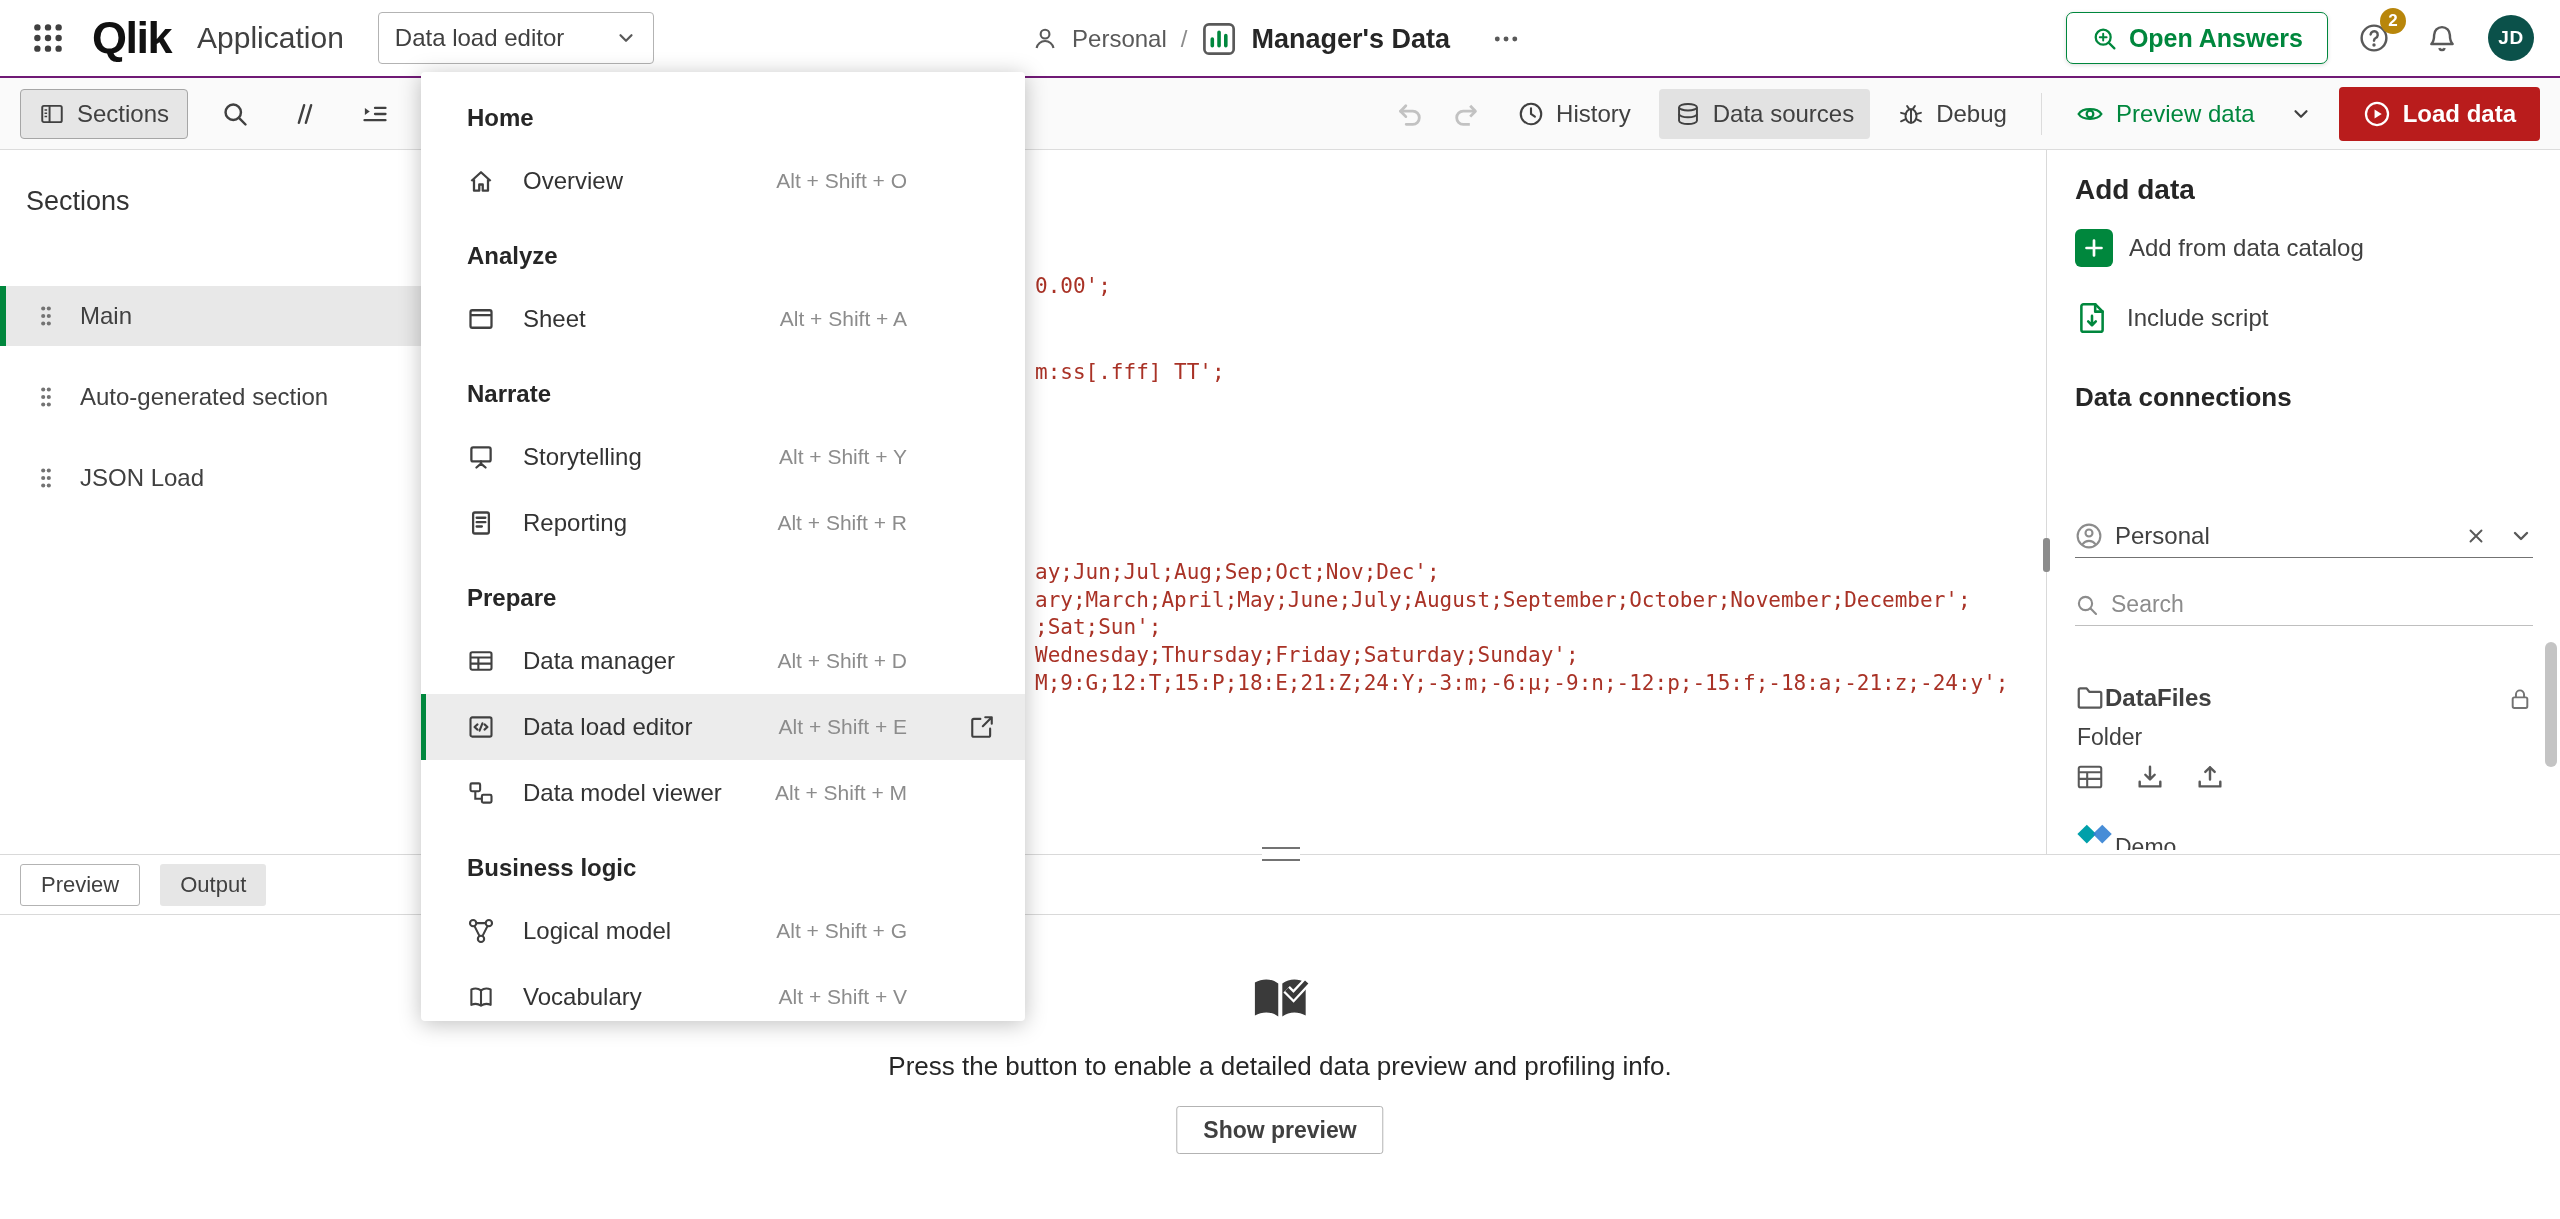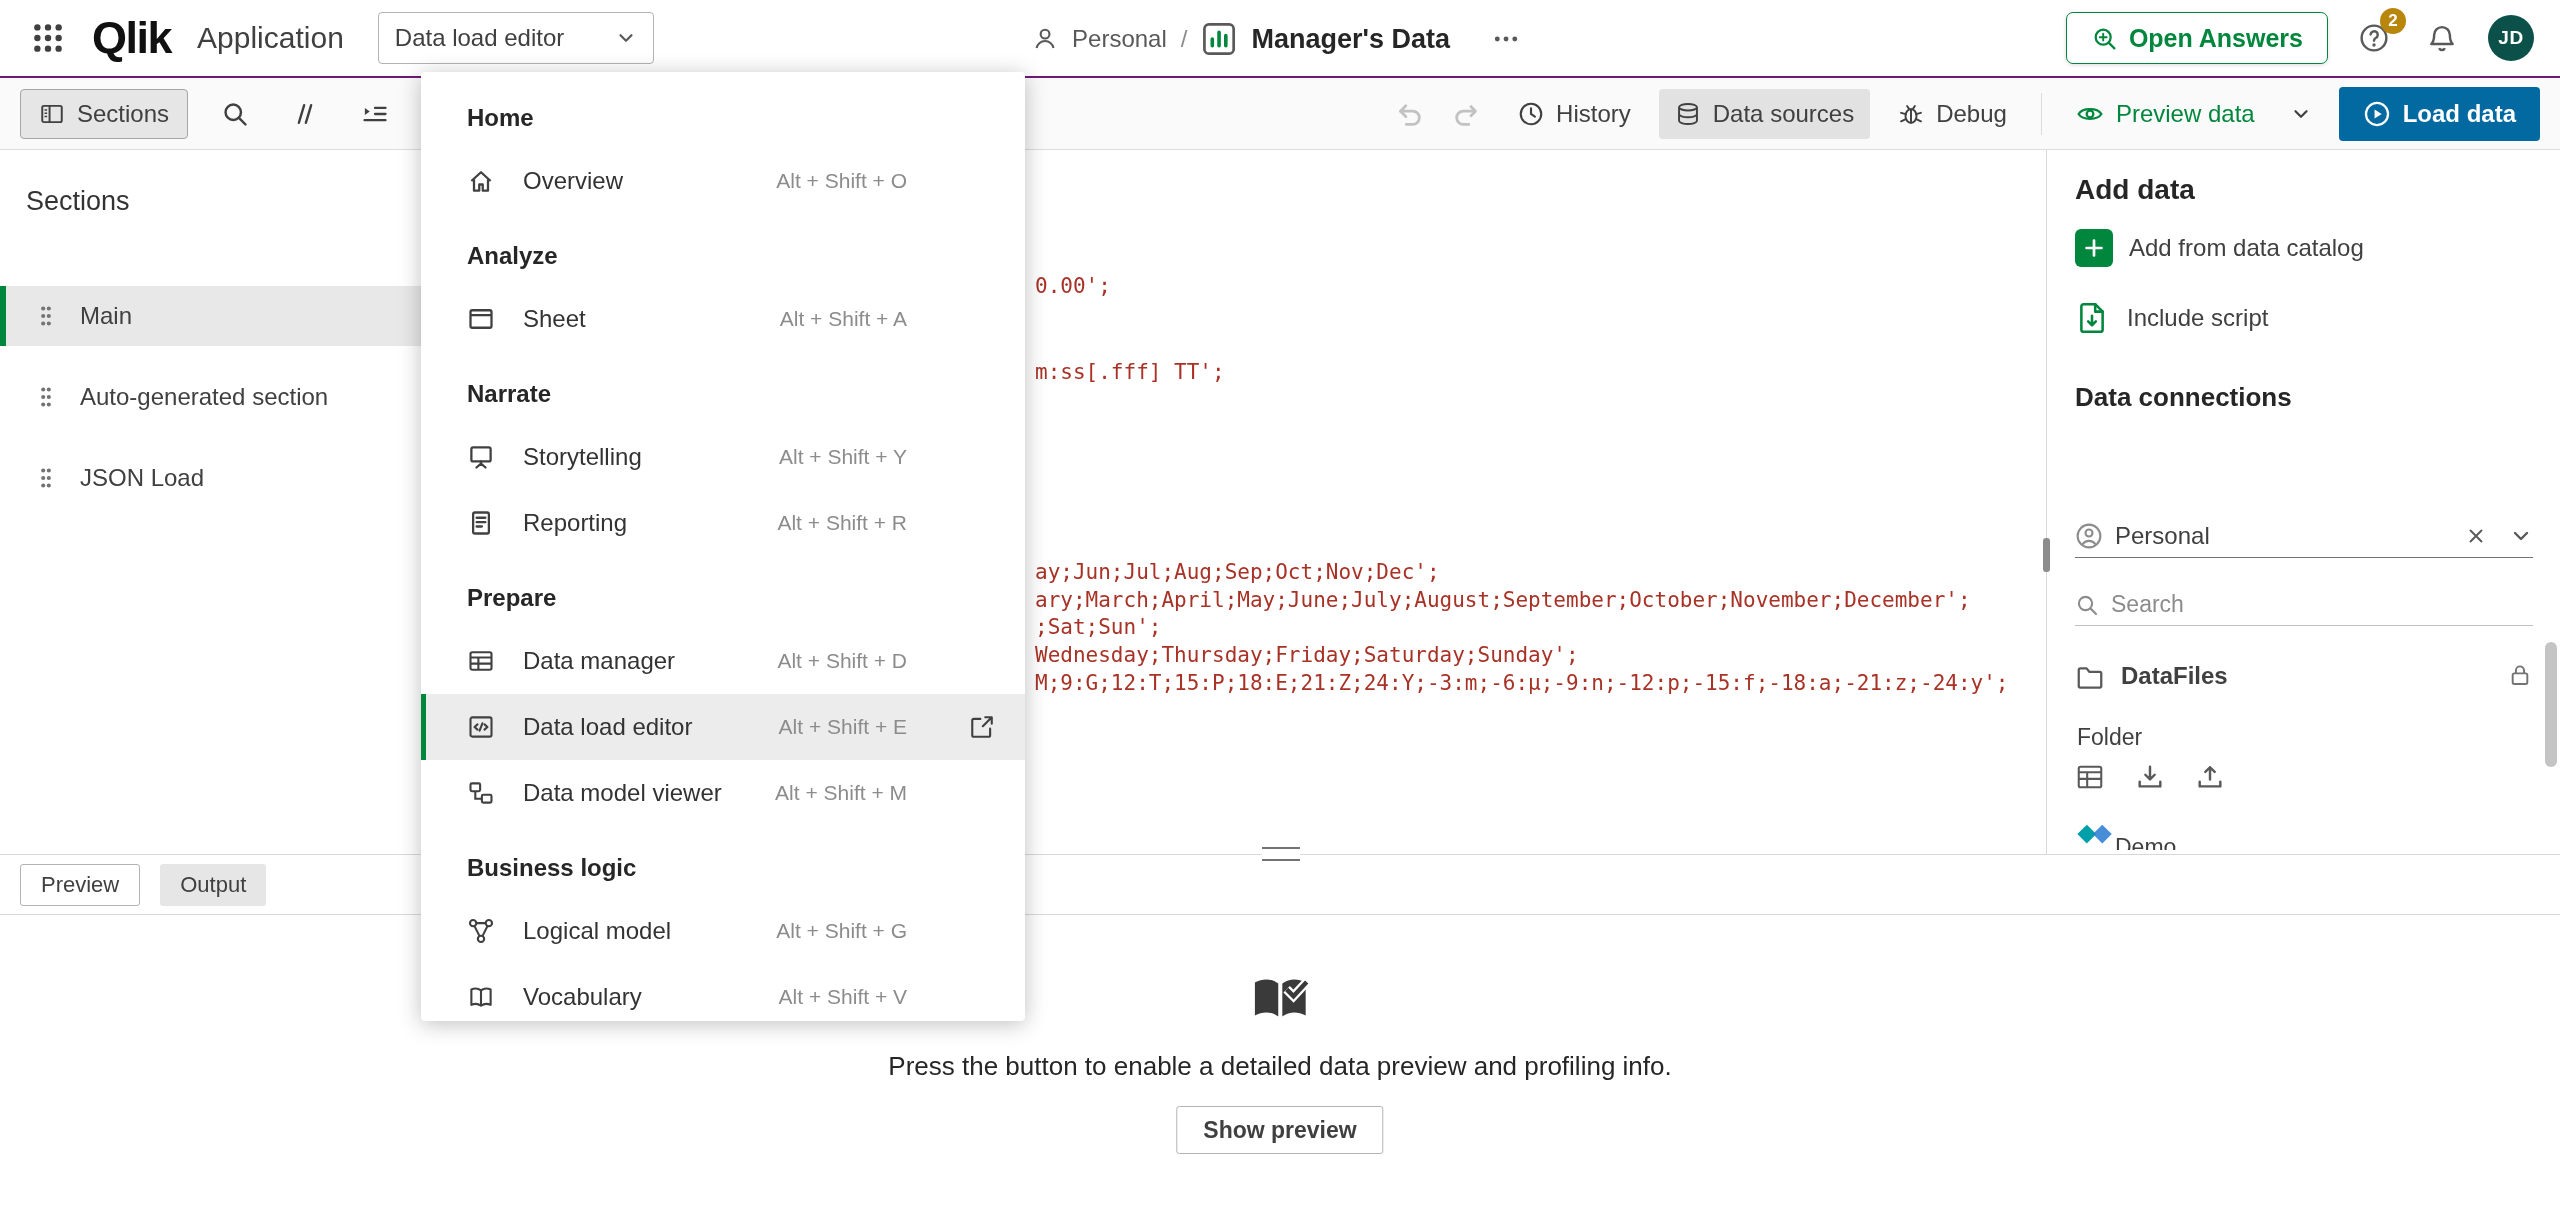--- a/index.html
+++ b/index.html
@@ -49,21 +49,21 @@
   .tb-iconbtn { width:46px; height:46px; display:flex; align-items:center; justify-content:center;
     margin-left:24px; color:#404040; }
   .toolbar-right { margin-left:auto; display:flex; align-items:center; gap:12px; }
   .tb-textbtn { height:50px; display:flex; align-items:center; gap:12px; padding:0 16px;
     font-size:24px; color:#404040; border-radius:4px; }
   .tb-textbtn.active { background:#E2E2E2; }
   .tb-divider { width:1px; height:42px; background:#DCDCDC; margin:0 6px; }
   .preview-data-btn { color:#00873D; }
   .preview-chevron { width:36px; height:46px; display:flex; align-items:center; justify-content:center; color:#404040; }
   .load-btn { height:54px; display:flex; align-items:center; gap:12px; padding:0 24px;
-    background:#0369a1; color:#fff; font-size:24px; font-weight:600; border-radius:4px; margin-left:8px; }
+    background:#b91c1c; color:#fff; font-size:24px; font-weight:600; border-radius:4px; margin-left:8px; }
 
   
   .sidebar { position:absolute; left:0; top:150px; width:424px; height:704px; background:#fff;
     border-right:1px solid #E4E4E4; }
   .sidebar-title { position:absolute; left:26px; top:36px; font-size:27px; color:#333; }
   .section-list { position:absolute; left:0; top:136px; width:100%; }
   .section-item { position:relative; height:60px; margin-bottom:21px; display:flex; align-items:center;
     cursor:pointer; }
   .section-item.active { background:#E8E8E8; }
   .section-item.active::before { content:""; position:absolute; left:0; top:0; bottom:0; width:6px; background:#00873D; }
@@ -89,21 +89,21 @@
   .create-btn { position:absolute; left:28px; top:288px; width:458px; height:48px; border:1px solid #B3B3B3;
     border-radius:3px; background:#fff; font-size:23px; color:#404040; }
   .space-select { position:absolute; left:28px; top:364px; width:458px; height:44px; display:flex;
     align-items:center; gap:12px; border-bottom:1px solid #737373; cursor:pointer; }
   .space-label { font-size:24px; color:#404040; flex:1; }
   .search-wrap { position:absolute; left:28px; top:434px; width:458px; height:42px; display:flex;
     align-items:center; gap:12px; border-bottom:1px solid #BFBFBF; }
   .search-wrap input { border:none; outline:none; flex:1; font-size:23px; color:#404040; background:transparent; font-family:inherit; }
   .search-wrap input::placeholder { color:#8C8C8C; }
   .conn-item { position:absolute; left:28px; top:512px; width:458px; height:50px; display:flex;
-    align-items:flex-start; gap:16px; cursor:pointer; }
+    align-items:flex-end; gap:0; cursor:pointer; }
   .conn-name { font-size:24px; font-weight:700; color:#404040; flex:1; }
   .conn-type { position:absolute; left:30px; top:574px; font-size:23px; color:#404040; }
   .conn-actions { position:absolute; left:28px; top:610px; height:36px; display:flex; align-items:center; gap:30px; color:#595959; }
   .conn-clipped { position:absolute; left:28px; top:668px; width:458px; height:32px; overflow:hidden;
     display:flex; align-items:flex-start; cursor:pointer; }
   .diamonds { width:40px; height:26px; margin-top:4px; }
   .conn-clipped-label { margin-top:16px; font-size:23px; color:#404040; }
   .rp-scrollthumb { position:absolute; right:3px; top:492px; width:12px; height:125px; background:#C4C4C4; border-radius:6px; }
 
   

